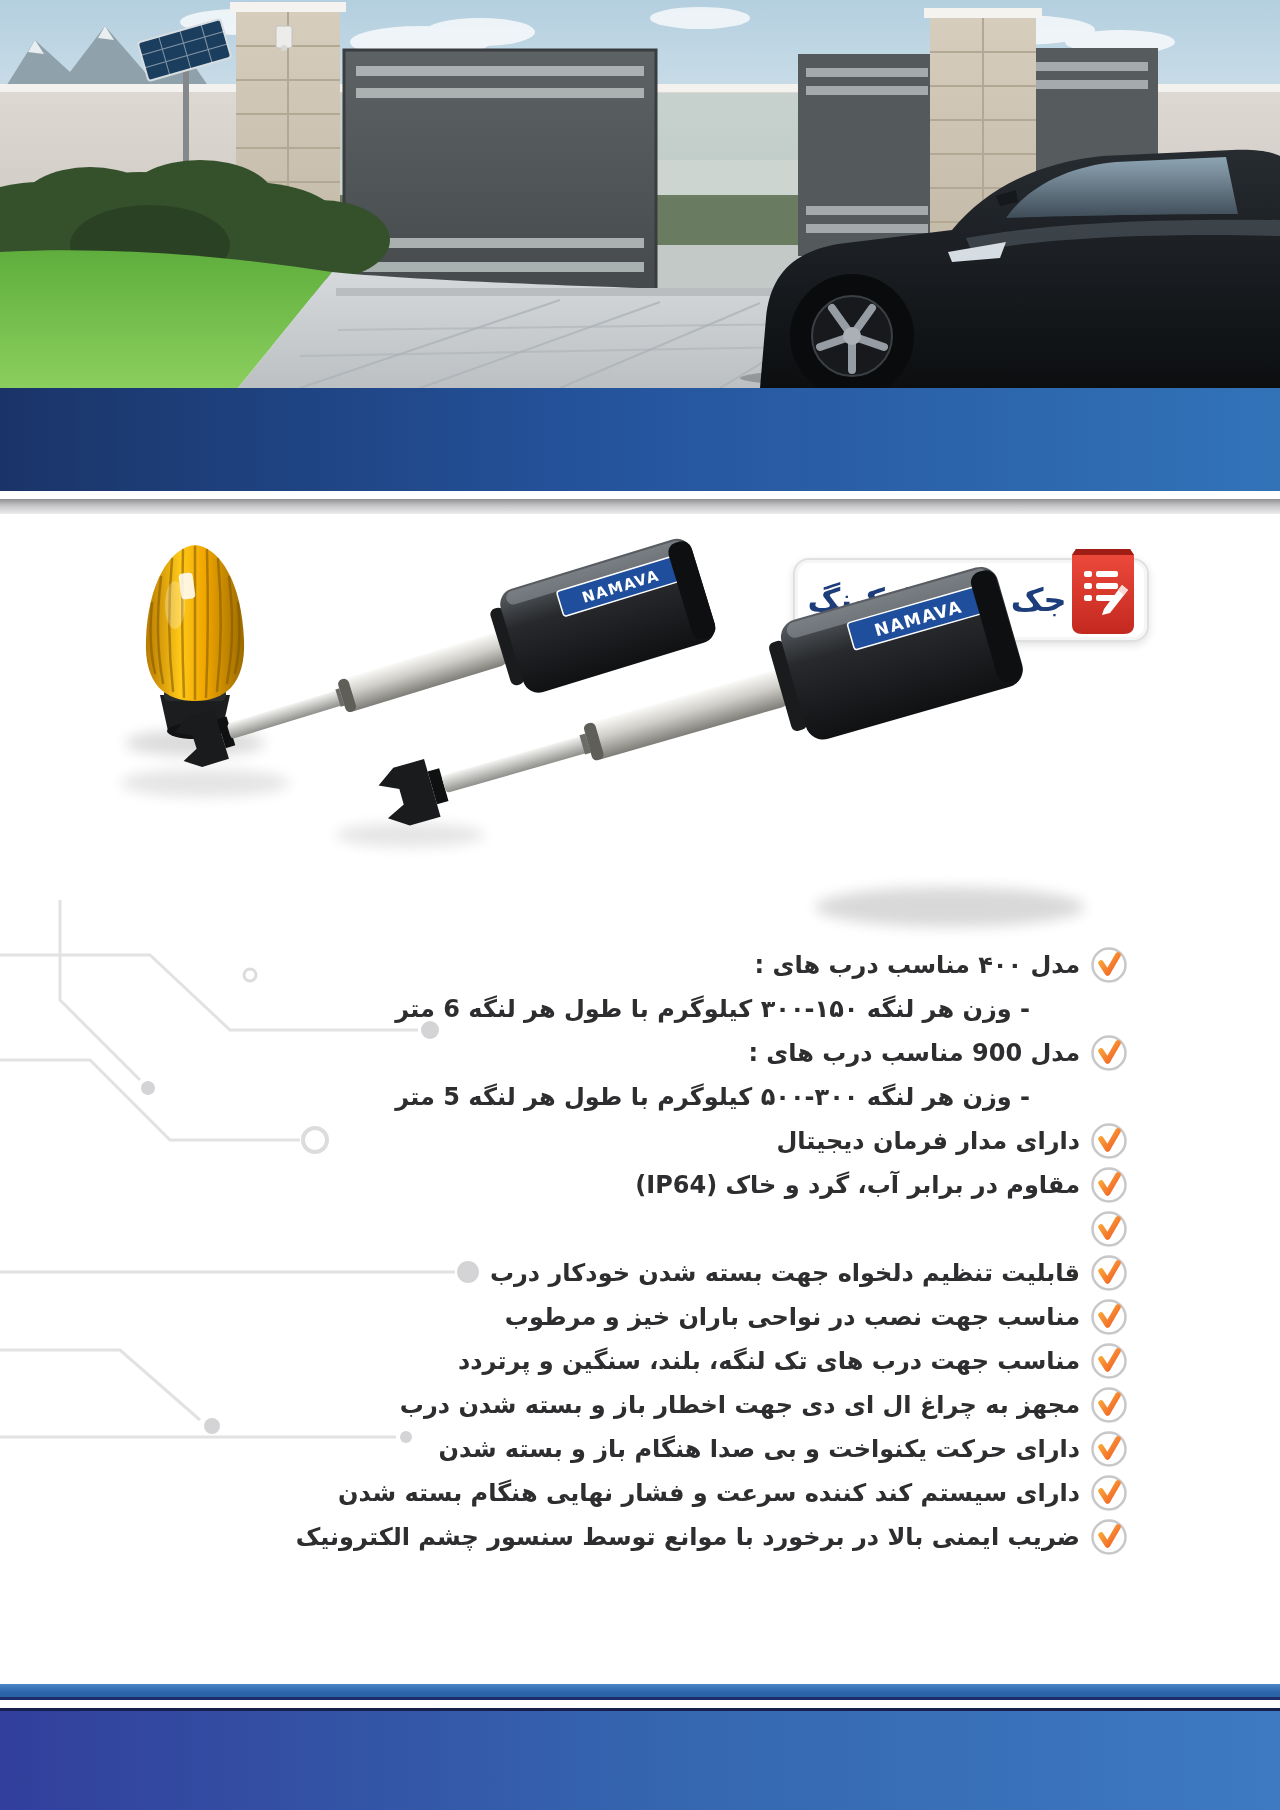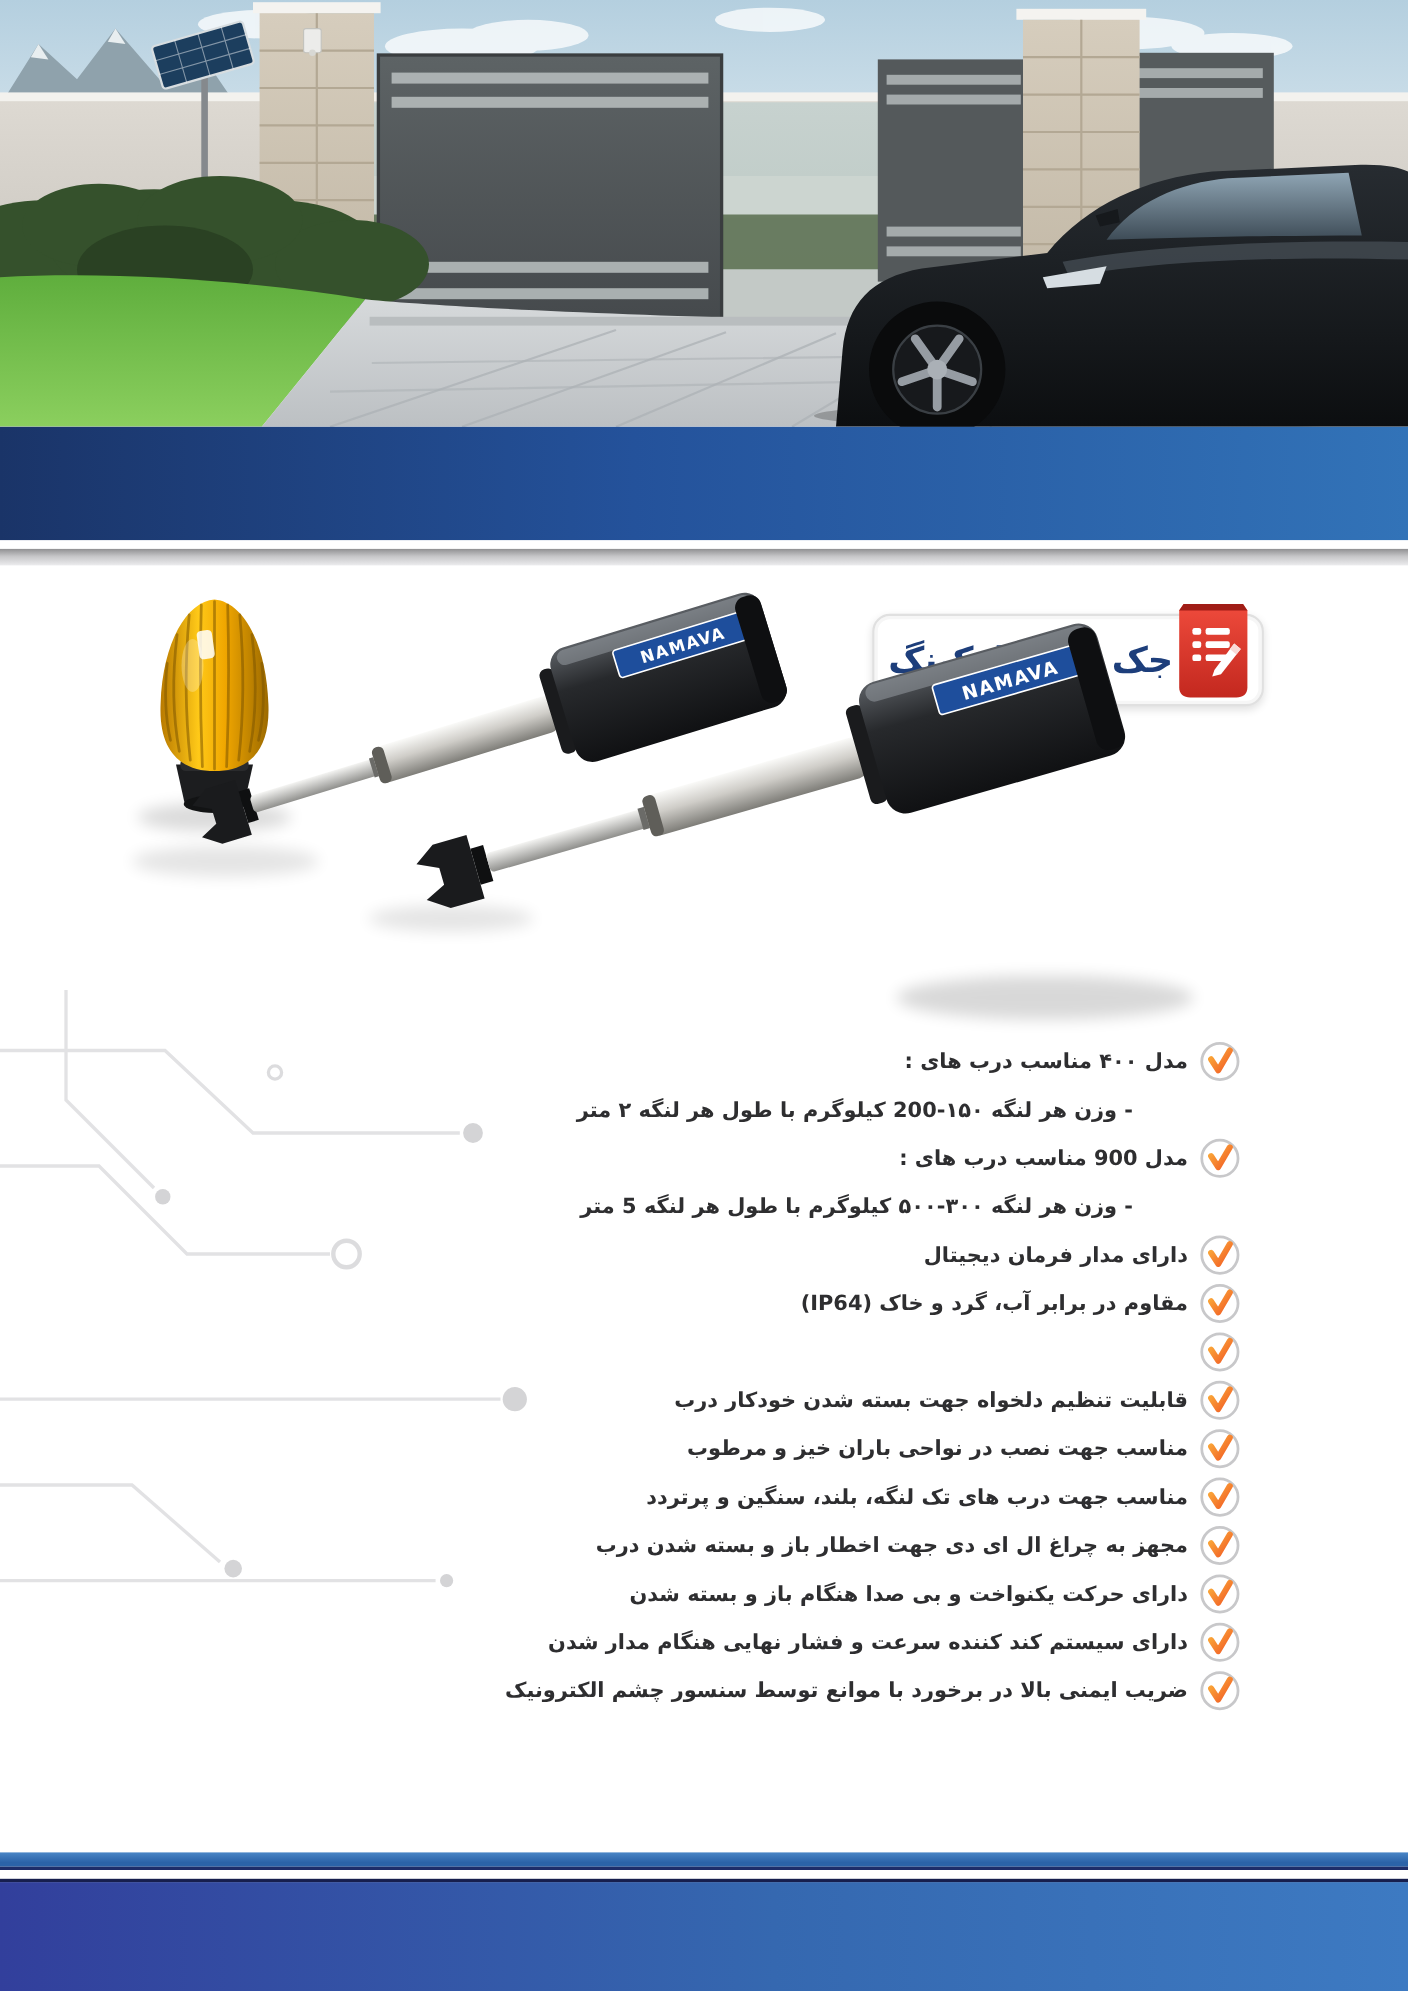--- a/index.html
+++ b/index.html
@@ -30,21 +30,21 @@
   .circuit{position:absolute;left:0;top:880px;width:560px;height:680px;}
 
   
   .products{position:absolute;left:80px;top:535px;width:1060px;height:430px;}
 
   
   .features{position:absolute;top:943px;right:152px;width:960px;direction:rtl;}
   .feat-row{display:flex;align-items:center;height:44px;gap:10px;}
   .feat-row.indent{padding-right:98px;}
   .chk{width:38px;height:38px;flex:0 0 38px;}
-  .feat-text{font-size:19px;font-weight:bold;color:#2e2e30;white-space:nowrap;
+  .feat-text{font-size:24px;font-weight:bold;color:#2e2e30;white-space:nowrap;
              line-height:1;letter-spacing:0;}
 
   
   .footer-thin{position:absolute;left:0;top:1684px;width:1280px;height:13px;
                background:linear-gradient(180deg,#4a86c6 0%,#2b63a8 70%);
                border-bottom:3px solid #1d2d69;}
   .footer-big{position:absolute;left:0;top:1708px;width:1280px;height:102px;
               background:linear-gradient(90deg,#323f9c 0%,#3568b0 55%,#3d7ac2 100%);
               border-top:3px solid #171f4e;}
 </style>
@@ -341,21 +341,21 @@
   </svg>
 
   <div class="features">
     <div class="feat-row">
       <svg class="chk" viewBox="0 0 38 38">
           <use href="#chk"></use>
         </svg>
       <span class="feat-text">مدل ۴۰۰ مناسب درب های :</span>
     </div>
     <div class="feat-row indent">
-      <span class="feat-text">- وزن هر لنگه ۱۵۰-200 کیلوگرم با طول هر لنگه ۲ متر</span>
+      <span class="feat-text">- وزن هر لنگه ۱۵۰-۳۰۰ کیلوگرم با طول هر لنگه 6 متر</span>
     </div>
     <div class="feat-row">
       <svg class="chk" viewBox="0 0 38 38">
           <use href="#chk"></use>
         </svg>
       <span class="feat-text">مدل 900 مناسب درب های :</span>
     </div>
     <div class="feat-row indent">
       <span class="feat-text">- وزن هر لنگه ۳۰۰-۵۰۰ کیلوگرم با طول هر لنگه 5 متر</span>
     </div>
@@ -403,21 +403,21 @@
     <div class="feat-row">
       <svg class="chk" viewBox="0 0 38 38">
           <use href="#chk"></use>
         </svg>
       <span class="feat-text">دارای حرکت یکنواخت و بی صدا هنگام باز و بسته شدن</span>
     </div>
     <div class="feat-row">
       <svg class="chk" viewBox="0 0 38 38">
           <use href="#chk"></use>
         </svg>
-      <span class="feat-text">دارای سیستم کند کننده سرعت و فشار نهایی هنگام مدار شدن</span>
+      <span class="feat-text">دارای سیستم کند کننده سرعت و فشار نهایی هنگام بسته شدن</span>
     </div>
     <div class="feat-row">
       <svg class="chk" viewBox="0 0 38 38">
           <use href="#chk"></use>
         </svg>
       <span class="feat-text">ضریب ایمنی بالا در برخورد با موانع توسط سنسور چشم الکترونیک</span>
     </div>
   </div>
 
   <div class="footer-thin"></div>

